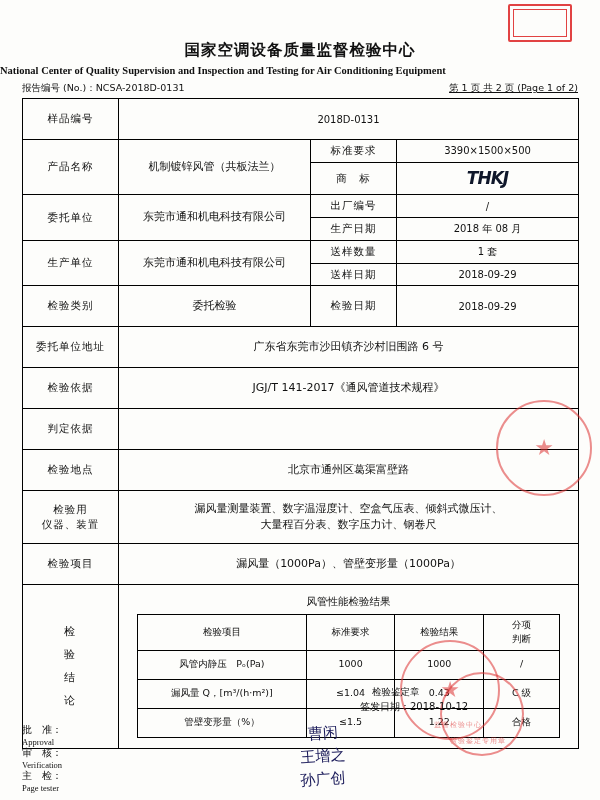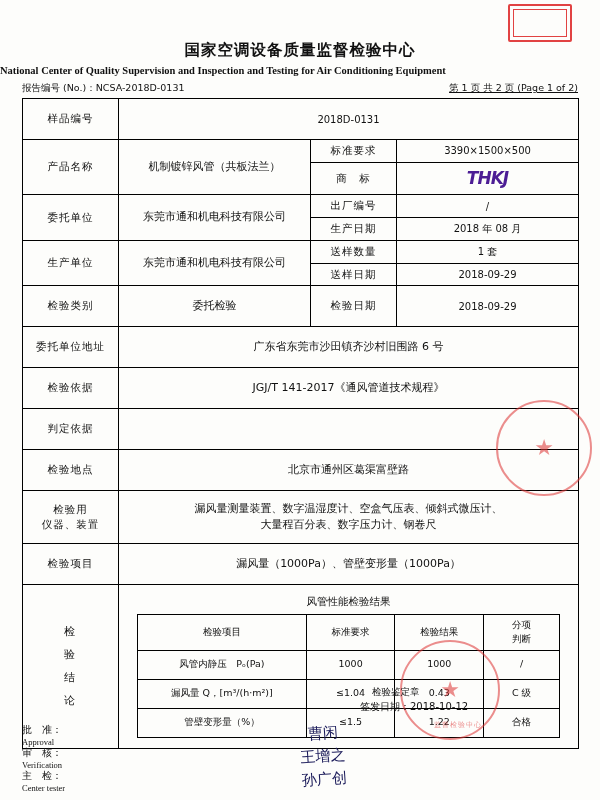--- a/index.html
+++ b/index.html
@@ -65,21 +65,21 @@
   
   .vert{
     font-size:11px;letter-spacing:2px;
     line-height:2.1;
   }
 
   
   .logo{
     font-family:"DejaVu Sans","Liberation Sans",sans-serif;
     font-weight:bold;font-style:italic;
-    font-size:17px;letter-spacing:-1px;color:#4c1d95;
+    font-size:17px;letter-spacing:-1px;color:#0f172a;
   }
 
   
   .inner-wrap{padding:0;}
   table.inner{
     position:static;width:100%;border-collapse:collapse;margin:0;
   }
   table.inner td{border:1px solid #000;font-size:9.5px;padding:3px 2px;height:22px;}
   .res-title{font-size:10.5px;border:none !important;padding:5px 0 4px;}
 
@@ -285,20 +285,23 @@
   </tbody>
     </table>
 
   <div class="round-seal seal-a">
     <div class="star">★</div>
   </div>
   <div class="round-seal seal-b">
     <div class="star">★</div>
     <div class="txt">监督检验中心</div>
   </div>
+  <div class="round-seal seal-c">
+    <div class="txt">检验鉴定专用章</div>
+  </div>
 
   <div class="sealname">检验鉴定章</div>
   <div class="sealdate">签发日期：2018-10-12</div>
 
   <div class="sig">
     <div class="cell">
       <div class="k">
         <b>批　准：</b>
         <i>Approval</i>
       </div>
@@ -307,19 +310,19 @@
     <div class="cell">
       <div class="k">
         <b>审　核：</b>
         <i>Verification</i>
       </div>
       <div class="sign">王增之</div>
     </div>
     <div class="cell">
       <div class="k">
         <b>主　检：</b>
-        <i>Center tester</i>
+        <i>Page tester</i>
       </div>
       <div class="sign">孙广创</div>
     </div>
   </div>
 
 </div>
 
 </body></html>

